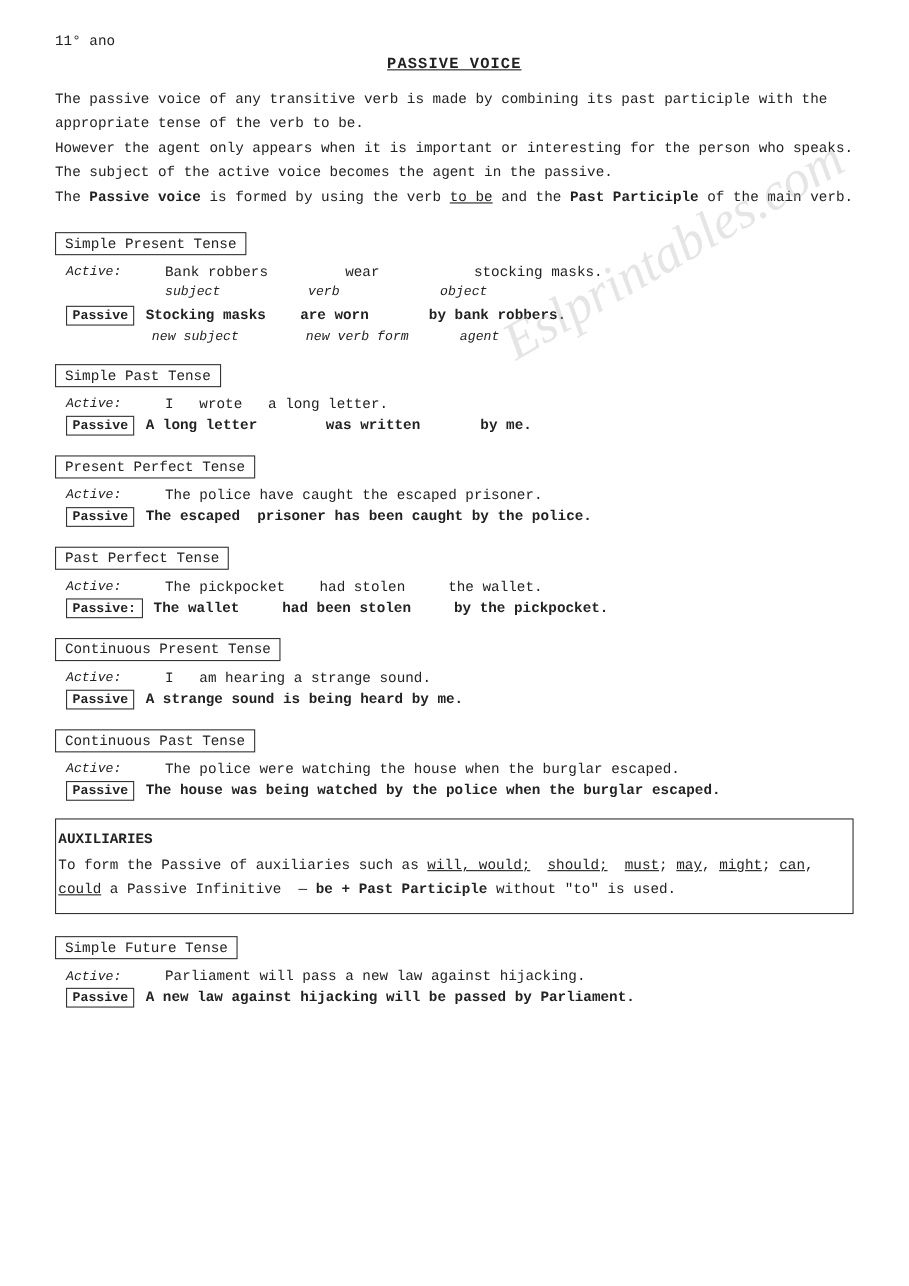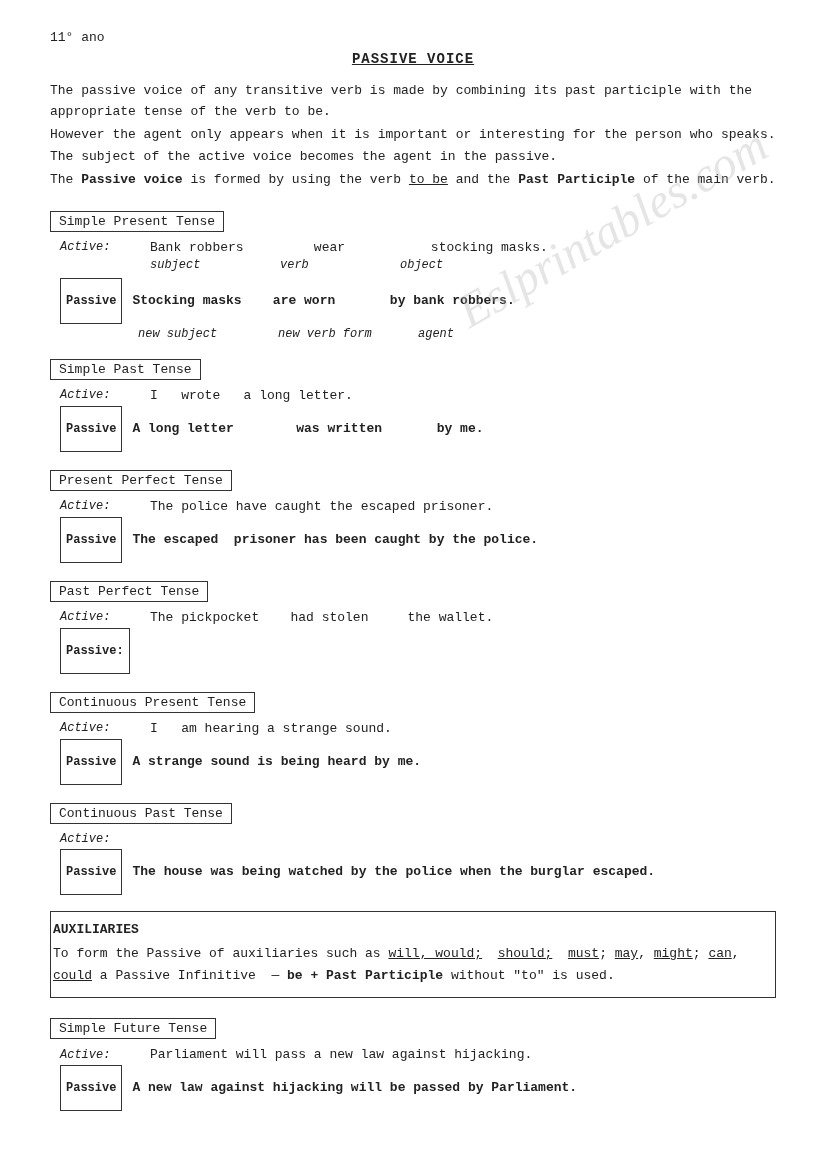--- a/index.html
+++ b/index.html
@@ -69,21 +69,21 @@
     .label-verb { min-width: 120px; font-size: 12px; font-style: italic; }
     .label-object { font-size: 12px; font-style: italic; }
 
     .passive-line {
       display: flex;
       align-items: baseline;
       margin-bottom: 3px;
     }
     .passive-badge {
       border: 1.5px solid #333;
-      padding: 15px 5px;
+      padding: 1px 5px;
       font-size: 12px;
       font-weight: bold;
       min-width: 58px;
       text-align: center;
       margin-right: 10px;
     }
     .passive-text {
       font-size: 13px;
       font-weight: bold;
     }
@@ -198,20 +198,21 @@
 
 <div class="section-block" style="margin-top:8px;">
   <div class="section-heading">Past Perfect Tense</div>
   <div class="section-indent">
     <div class="active-line">
       <span class="active-label">Active:</span>
       <span class="active-text">The pickpocket &nbsp;&nbsp; had stolen &nbsp;&nbsp;&nbsp; the wallet.</span>
     </div>
     <div class="passive-line" style="margin-top:2px;">
       <span class="passive-badge">Passive:</span>
+      <span class="passive-text">The wallet &nbsp;&nbsp;&nbsp; had been stolen &nbsp;&nbsp;&nbsp; by the pickpocket.</span>
     </div>
   </div>
 </div>
 
 <div class="section-block" style="margin-top:8px;">
   <div class="section-heading">Continuous Present Tense</div>
   <div class="section-indent">
     <div class="active-line">
       <span class="active-label">Active:</span>
       <span class="active-text">I &nbsp; am hearing a strange sound.</span>
@@ -221,20 +222,21 @@
       <span class="passive-text">A strange sound is being heard by me.</span>
     </div>
   </div>
 </div>
 
 <div class="section-block" style="margin-top:8px;">
   <div class="section-heading">Continuous Past Tense</div>
   <div class="section-indent">
     <div class="active-line">
       <span class="active-label">Active:</span>
+      <span class="active-text">The police were watching the house when the burglar escaped.</span>
     </div>
     <div class="passive-line" style="margin-top:2px;">
       <span class="passive-badge">Passive</span>
       <span class="passive-text">The house was being watched by the police when the burglar escaped.</span>
     </div>
   </div>
 </div>
 
 <div class="aux-box" style="margin-top:16px;">
   <div class="aux-title">AUXILIARIES</div>

